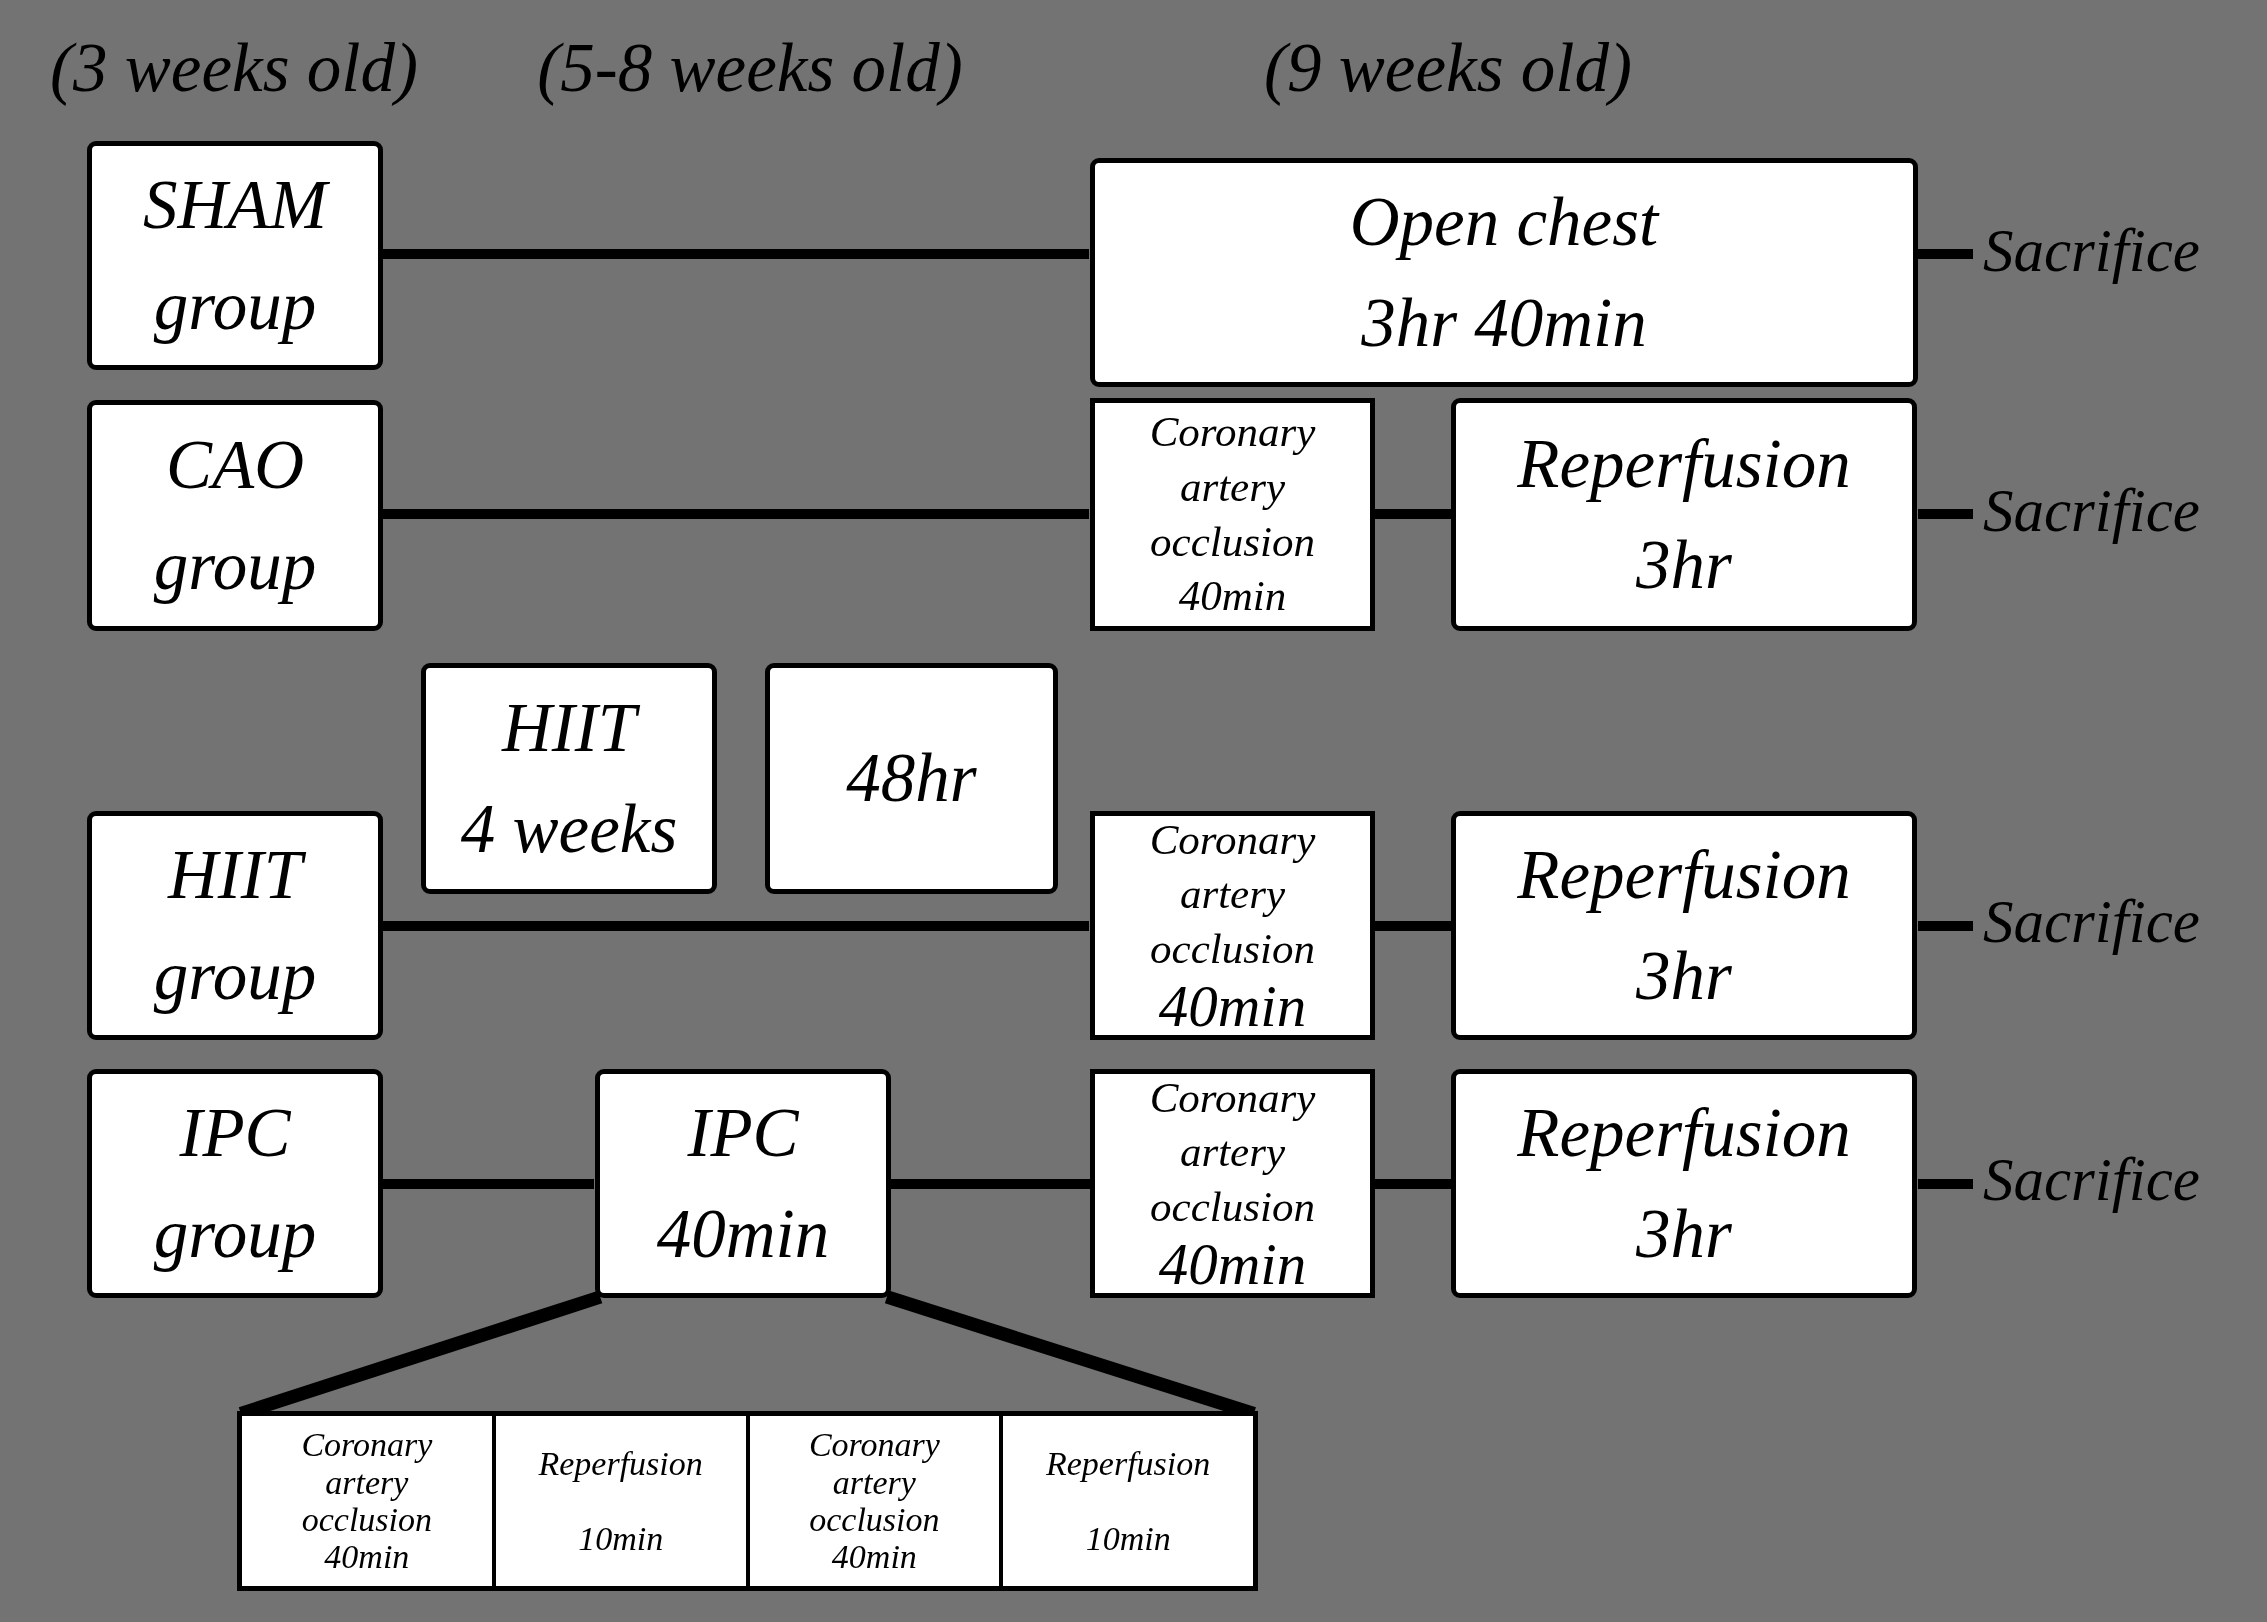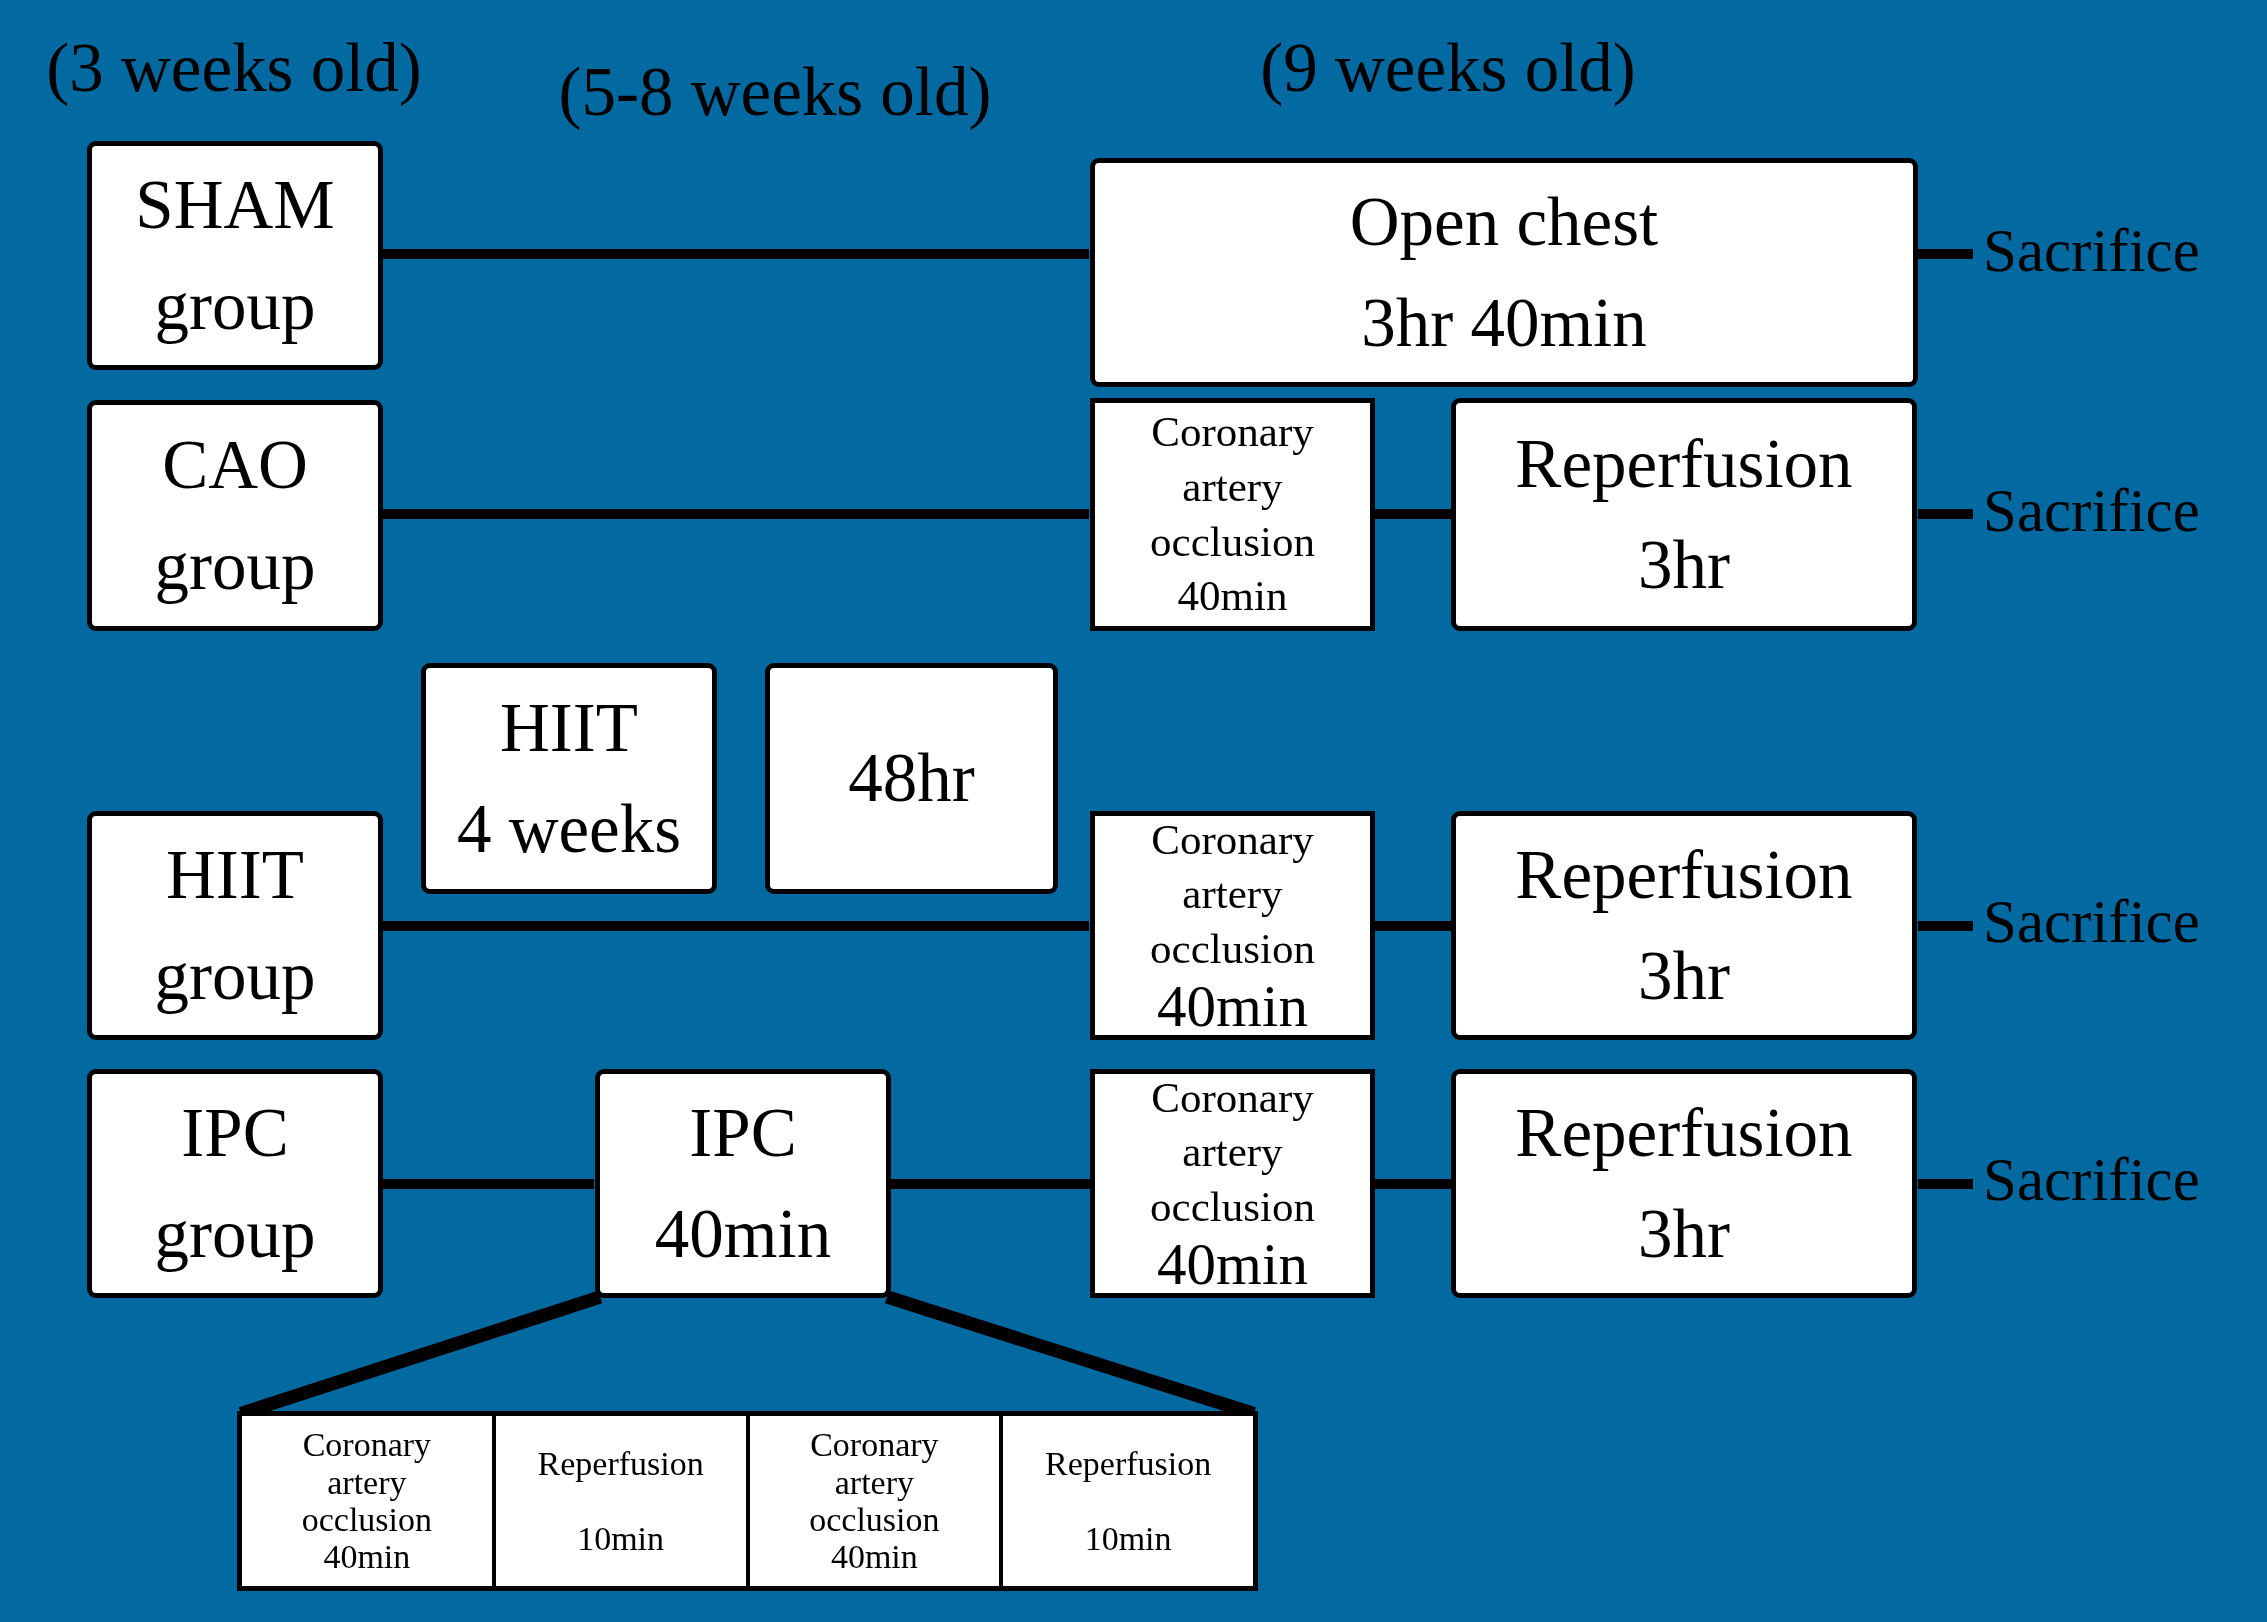--- a/index.html
+++ b/index.html
@@ -4,24 +4,25 @@
 <style>
   html, body {
     margin: 0;
     padding: 0;
     background: #ffffff;
   }
   .canvas {
     position: relative;
     width: 2267px;
     height: 1622px;
-    background: #0369a1;
+    background: #737373;
     font-family: "Liberation Serif", "DejaVu Serif", serif;
     color: #000000;
     overflow: hidden;
+    font-style: italic;
   }
   .age-label {
     position: absolute;
     font-size: 69px;
     line-height: 1.2;
     text-align: center;
     white-space: nowrap;
   }
   .box {
     position: absolute;
@@ -77,21 +78,21 @@
     border-right: 4.8px solid #000000;
   }
   .detail-cell:last-child { border-right: none; }
 </style>
 </head>
 <body>
 
 <div class="canvas">
 
   <div class="age-label" style="left:19px; top:27px; width:430px;">(3 weeks old)</div>
-  <div class="age-label" style="left:531px; top:27px; width:488px;margin-top:24px;">(5-8 weeks old)</div>
+  <div class="age-label" style="left:506px; top:27px; width:488px;">(5-8 weeks old)</div>
   <div class="age-label" style="left:1228px; top:27px; width:440px;">(9 weeks old)</div>
 
   <div class="box big-text" style="left:87px; top:141px; width:296px; height:229px;">SHAM
 group</div>
   <div class="hline" style="left:383px; top:249px; width:706px;"></div>
   <div class="box big-text" style="left:1090px; top:141px; width:828px; height:229px;margin-top:17px;">Open chest
 3hr 40min</div>
   <div class="hline" style="left:1918px; top:249px; width:55px;"></div>
   <div class="endpoint" style="left:1983px; top:220px;">Sacrifice</div>
 

